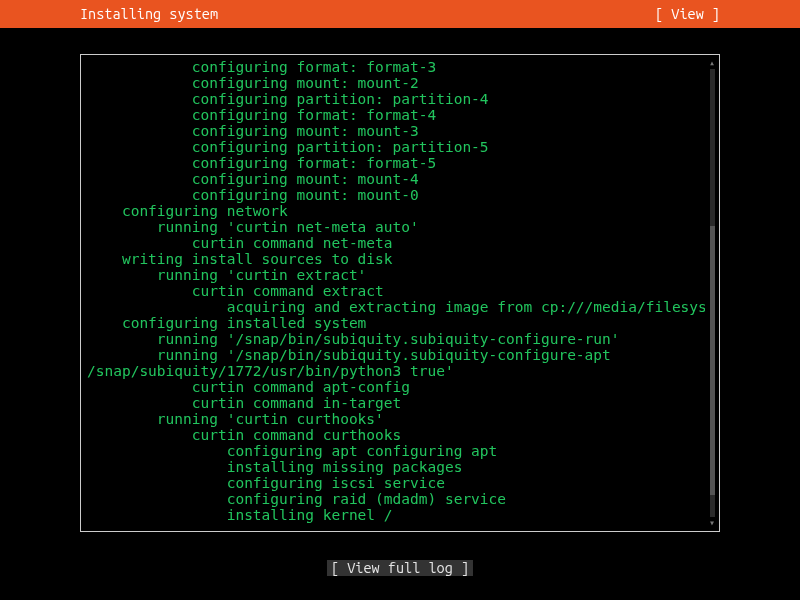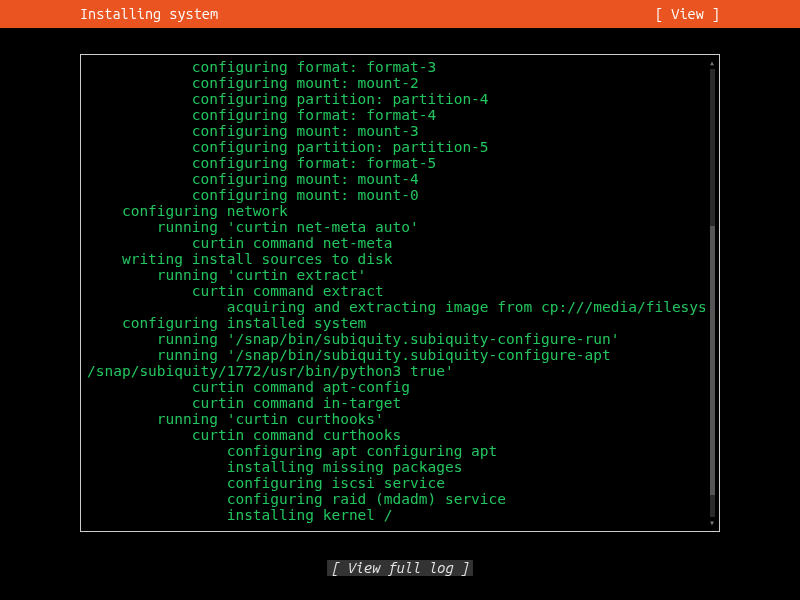--- a/index.html
+++ b/index.html
@@ -63,21 +63,20 @@
     background: #555;
   }
   .footer-btn {
     position: absolute;
     left: 50%;
     transform: translateX(-50%);
     bottom: 24px;
     color: #e6e6e6;
     background: #333;
     padding: 0 4px;
-    font-style: italic;
   }
 </style>
 </head>
 <body>
 
 <div class="header">
   <span class="title">Installing system</span>
   <span class="help">[ View ]</span>
 </div>
 

